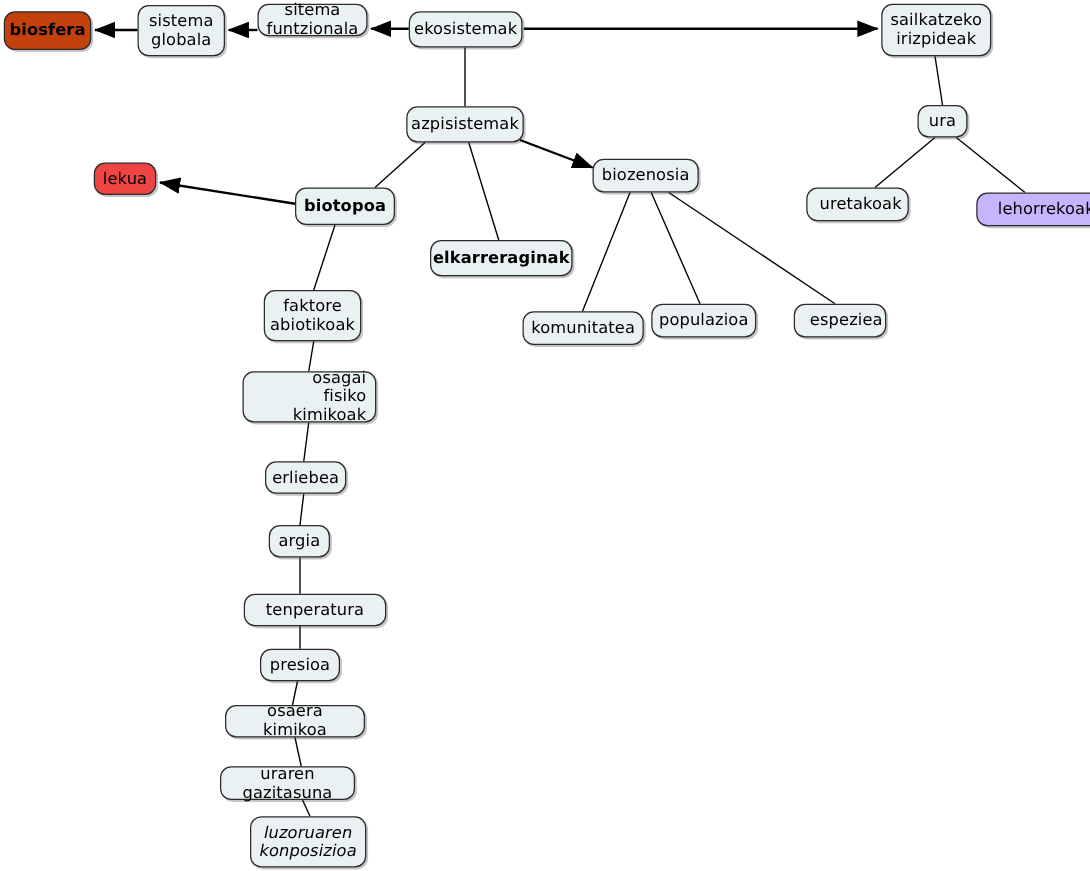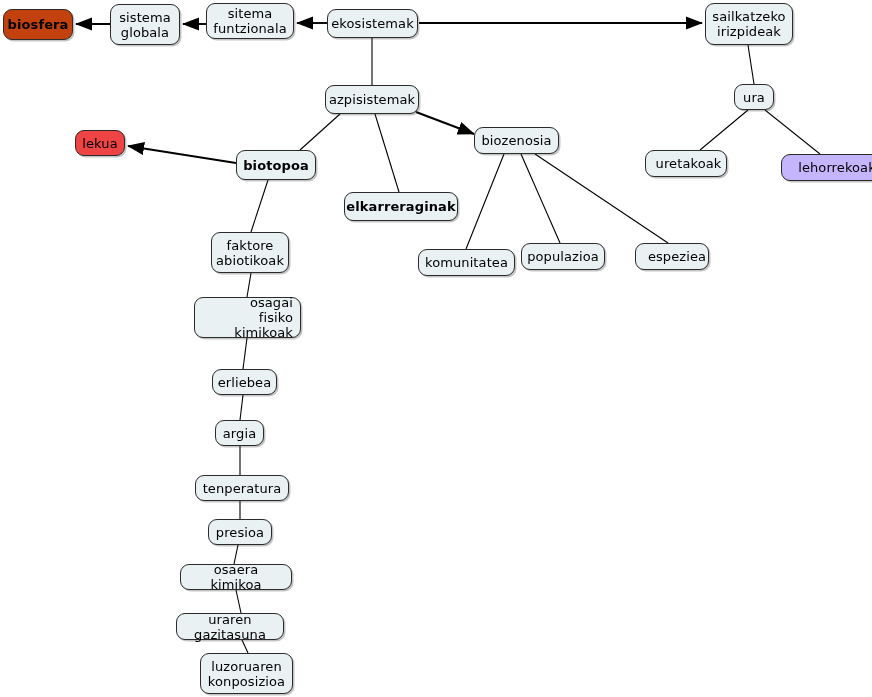--- a/index.html
+++ b/index.html
@@ -85,21 +85,21 @@
         <line x1="240" y1="501" x2="240" y2="519" stroke="#000000" stroke-width="1.1"></line>
         <line x1="238" y1="545" x2="234" y2="564" stroke="#000000" stroke-width="1.1"></line>
         <line x1="236" y1="590" x2="241" y2="613" stroke="#000000" stroke-width="1.1"></line>
         <line x1="242" y1="640" x2="248" y2="653" stroke="#000000" stroke-width="1.1"></line>
       </g>
   </svg>
   <div id="node-layer">
       <div class="node bold" style="left: 3px; top: 9px; width: 70px; height: 31px; background: #c2410c; border-color: rgb(43, 43, 43);">biosfera</div>
       <div class="node" style="left: 110px; top: 4px; width: 70px; height: 41px; background: rgb(234, 241, 243); border-color: rgb(43, 43, 43);">sistema
 globala</div>
-      <div class="node" style="left: 206px; top: 3px; width: 88px; height: 36px; background: rgb(234, 241, 243); border-color: rgb(43, 43, 43);">sitema
+      <div class="node" style="left: 206px; top: 3px; width: 88px; height: 26px; background: rgb(234, 241, 243); border-color: rgb(43, 43, 43);">sitema
 funtzionala</div>
       <div class="node" style="left: 327px; top: 9px; width: 91px; height: 29px; background: rgb(234, 241, 243); border-color: rgb(43, 43, 43);">ekosistemak</div>
       <div class="node" style="left: 705px; top: 3px; width: 88px; height: 42px; background: rgb(234, 241, 243); border-color: rgb(43, 43, 43);">sailkatzeko
 irizpideak</div>
       <div class="node" style="left: 734px; top: 84px; width: 40px; height: 26px; background: rgb(234, 241, 243); border-color: rgb(43, 43, 43);">ura</div>
       <div class="node" style="left: 645px; top: 150px; width: 82px; height: 27px; background: rgb(234, 241, 243); border-color: rgb(43, 43, 43); padding-left: 12px;">uretakoak</div>
       <div class="node" style="left: 781px; top: 154px; width: 112px; height: 27px; background: #c4b5fd; border-color: rgb(43, 43, 43);">lehorrekoak</div>
       <div class="node" style="left: 325px; top: 85px; width: 94px; height: 29px; background: rgb(234, 241, 243); border-color: rgb(43, 43, 43);">azpisistemak</div>
       <div class="node" style="left: 474px; top: 127px; width: 85px; height: 27px; background: rgb(234, 241, 243); border-color: rgb(43, 43, 43);">biozenosia</div>
       <div class="node bold" style="left: 236px; top: 150px; width: 80px; height: 30px; background: rgb(234, 241, 243); border-color: rgb(43, 43, 43);">biotopoa</div>
@@ -107,20 +107,20 @@
       <div class="node" style="left: 75px; top: 130px; width: 50px; height: 26px; background: #ef4444; border-color: rgb(43, 43, 43);">lekua</div>
       <div class="node" style="left: 418px; top: 249px; width: 97px; height: 27px; background: rgb(234, 241, 243); border-color: rgb(43, 43, 43); text-align: right;">komunitatea</div>
       <div class="node" style="left: 521px; top: 243px; width: 84px; height: 27px; background: rgb(234, 241, 243); border-color: rgb(43, 43, 43);">populazioa</div>
       <div class="node" style="left: 635px; top: 243px; width: 74px; height: 27px; background: rgb(234, 241, 243); border-color: rgb(43, 43, 43); padding-left: 17px;">espeziea</div>
       <div class="node" style="left: 211px; top: 232px; width: 78px; height: 41px; background: rgb(234, 241, 243); border-color: rgb(43, 43, 43);">faktore
 abiotikoak</div>
       <div class="node" style="left: 194px; top: 297px; width: 107px; height: 41px; background: rgb(234, 241, 243); border-color: rgb(43, 43, 43); text-align: right;">osagai
 fisiko kimikoak</div>
       <div class="node" style="left: 212px; top: 369px; width: 65px; height: 26px; background: rgb(234, 241, 243); border-color: rgb(43, 43, 43);">erliebea</div>
       <div class="node" style="left: 215px; top: 420px; width: 49px; height: 26px; background: rgb(234, 241, 243); border-color: rgb(43, 43, 43);">argia</div>
-      <div class="node" style="left: 195px; top: 475px; width: 94px; height: 26px; background: rgb(234, 241, 243); border-color: rgb(43, 43, 43);">tenperatura</div>
+      <div class="node" style="left: 195px; top: 475px; width: 114px; height: 26px; background: rgb(234, 241, 243); border-color: rgb(43, 43, 43);">tenperatura</div>
       <div class="node" style="left: 208px; top: 519px; width: 64px; height: 26px; background: rgb(234, 241, 243); border-color: rgb(43, 43, 43);">presioa</div>
       <div class="node" style="left: 180px; top: 564px; width: 112px; height: 26px; background: rgb(234, 241, 243); border-color: rgb(43, 43, 43);">osaera kimikoa</div>
       <div class="node" style="left: 176px; top: 613px; width: 108px; height: 27px; background: rgb(234, 241, 243); border-color: rgb(43, 43, 43);">uraren gazitasuna</div>
-      <div class="node" style="left: 200px; top: 653px; width: 93px; height: 41px; background: rgb(234, 241, 243); border-color: rgb(43, 43, 43);">luzoruaren
+      <div class="node" style="left: 200px; top: 653px; width: 93px; height: 41px; background: rgb(234, 241, 243); border-color: rgb(43, 43, 43); font-style: italic;">luzoruaren
 konposizioa</div>
     </div>
 </div>
 
 </body></html>

